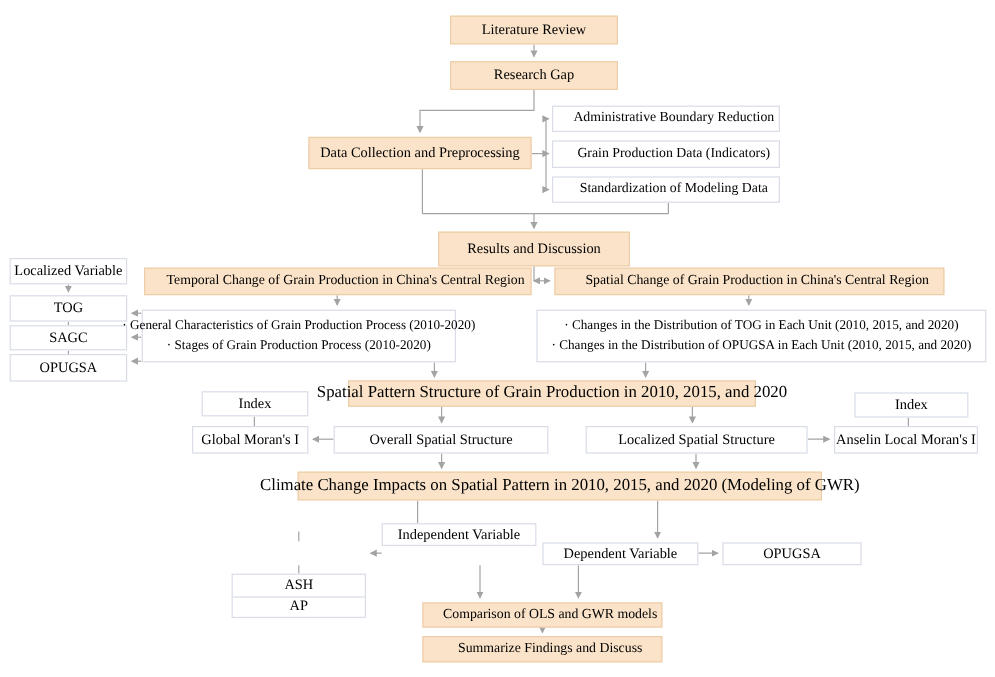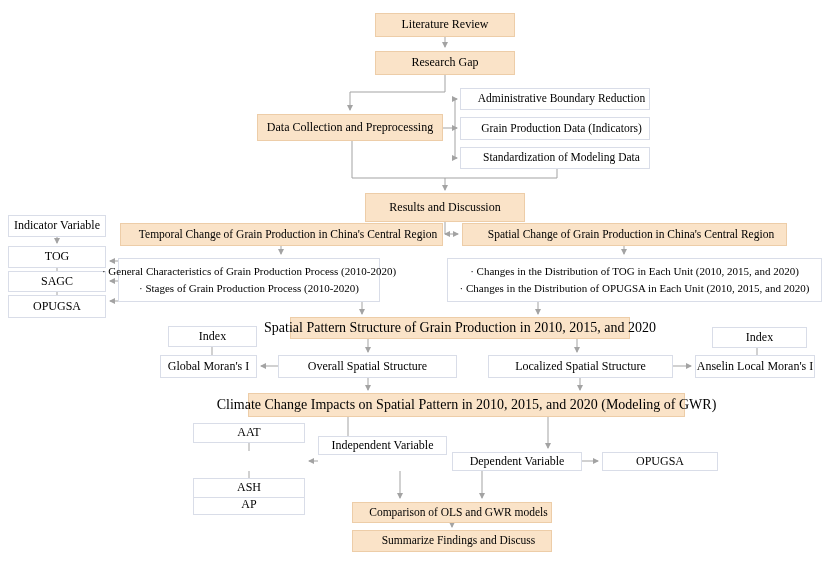--- a/index.html
+++ b/index.html
@@ -100,41 +100,40 @@
   <div class="node peach fs115" style="left:462px;top:223px;width:325px;height:23px;">Spatial Change of Grain Production in China's Central Region</div>
   <div class="node peach fs11" style="left:290px;top:317px;width:340px;height:22px;">Spatial Pattern Structure of Grain Production in 2010, 2015, and 2020</div>
   <div class="node peach fs11" style="left:248px;top:393px;width:437px;height:24px;">Climate Change Impacts on Spatial Pattern in 2010, 2015, and 2020 (Modeling of GWR)</div>
   <div class="node peach fs115" style="left:352px;top:502px;width:200px;height:21px;">Comparison of OLS and GWR models</div>
   <div class="node peach fs115" style="left:352px;top:530px;width:200px;height:22px;">Summarize Findings and Discuss</div>
 
   <div class="node white fs115" style="left:460px;top:88px;width:190px;height:22px;">Administrative Boundary Reduction</div>
   <div class="node white fs115" style="left:460px;top:117px;width:190px;height:23px;">Grain Production Data (Indicators)</div>
   <div class="node white fs115" style="left:460px;top:147px;width:190px;height:22px;">Standardization of Modeling Data</div>
 
-  <div class="node white" style="left:8px;top:215px;width:98px;height:22px;">Indicator Variable</div>
+  <div class="node white" style="left:8px;top:215px;width:98px;height:22px;">Localized Variable</div>
   <div class="node white" style="left:8px;top:246px;width:98px;height:22px;">TOG</div>
   <div class="node white" style="left:8px;top:271px;width:98px;height:21px;">SAGC</div>
   <div class="node white" style="left:8px;top:295px;width:98px;height:23px;">OPUGSA</div>
 
   <div class="node white detail" style="left:118px;top:258px;width:262px;height:44px;">
     <div>· General Characteristics of Grain Production Process (2010-2020)</div>
     <div>· Stages of Grain Production Process (2010-2020)</div>
   </div>
   <div class="node white detail" style="left:447px;top:258px;width:375px;height:44px;">
     <div>· Changes in the Distribution of TOG in Each Unit (2010, 2015, and 2020)</div>
     <div>· Changes in the Distribution of OPUGSA in Each Unit (2010, 2015, and 2020)</div>
   </div>
 
   <div class="node white" style="left:168px;top:326px;width:89px;height:21px;">Index</div>
   <div class="node white" style="left:712px;top:327px;width:95px;height:21px;">Index</div>
   <div class="node white" style="left:160px;top:355px;width:97px;height:23px;">Global Moran's I</div>
   <div class="node white" style="left:278px;top:355px;width:179px;height:23px;">Overall Spatial Structure</div>
   <div class="node white" style="left:488px;top:355px;width:185px;height:23px;">Localized Spatial Structure</div>
   <div class="node white" style="left:695px;top:355px;width:120px;height:23px;">Anselin Local Moran's I</div>
 
-  <div class="node white" style="left:193px;top:423px;width:112px;height:20px;">AAT</div>
   <div class="node white" style="left:193px;top:451px;width:112px;height:20px;margin-top:44px;">AP</div>
   <div class="node white" style="left:193px;top:478px;width:112px;height:20px;">ASH</div>
   <div class="node white" style="left:318px;top:436px;width:129px;height:19px;">Independent Variable</div>
   <div class="node white" style="left:452px;top:452px;width:130px;height:19px;">Dependent Variable</div>
   <div class="node white" style="left:602px;top:452px;width:116px;height:19px;">OPUGSA</div>
 
 </div>
 
 </body></html>

